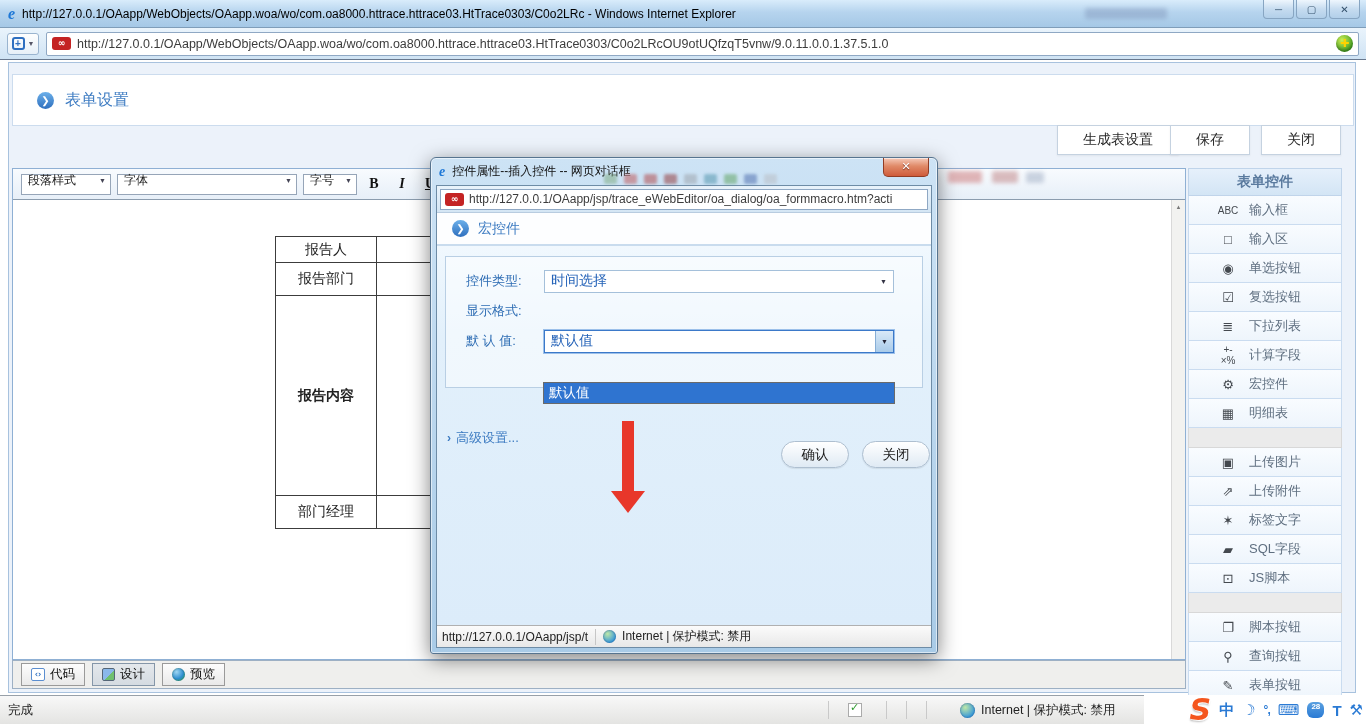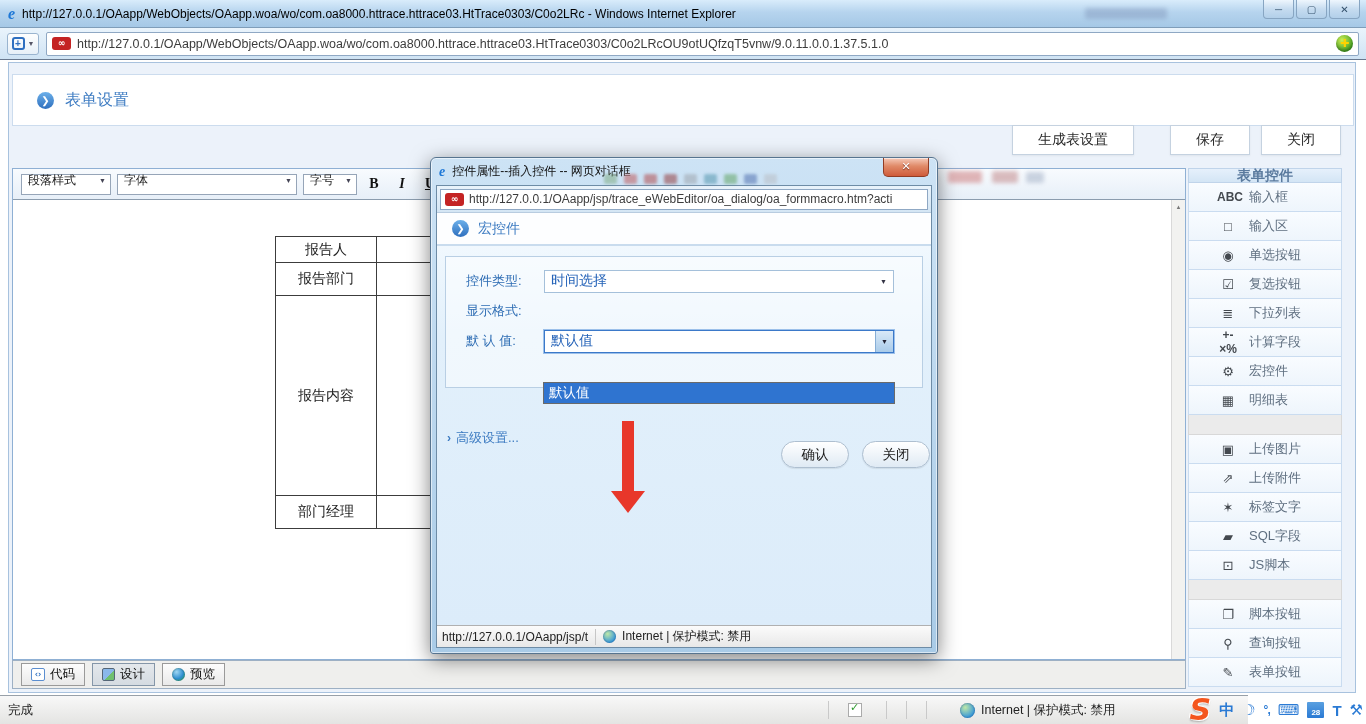--- a/index.html
+++ b/index.html
@@ -40,86 +40,86 @@
   .page-frame { position:absolute; left:8px; top:62px; width:1348px; height:631px;
     background:#ecf2fa; border:1px solid #a8c2de; }
   .header-band { position:absolute; left:12px; top:74px; width:1342px; height:52px; background:#fff;
     border:1px solid #ccdcee; display:flex; align-items:center; padding-left:24px; gap:11px; }
   .blue-circle { width:17px; height:17px; border-radius:50%; background:linear-gradient(#6cb0ea,#2e6fbe);
     color:#fff; font:bold 10px/17px "DejaVu Sans",sans-serif; text-align:center; }
   .header-title { color:#3e7cc2; font-size:16px; }
   .action-btn { position:absolute; top:125px; height:30px; background:#fff; border:1px solid #c5d2e0;
     color:#2a2a2a; font-size:14px; display:flex; align-items:center; justify-content:center;
     box-shadow:0 1px 2px rgba(0,0,0,.06); cursor:default;}
-  #btn-gen { left:1012px; width:122px; } #btn-save { left:1170px; width:80px; } #btn-closepage { left:1261px; width:80px; }
+  #btn-gen { left:1057px; width:122px; } #btn-save { left:1170px; width:80px; } #btn-closepage { left:1261px; width:80px; }
 
   
   .editor { position:absolute; left:12px; top:168px; width:1174px; height:492px; background:#fff;
     border:1px solid #8fb0d4; }
   .editor-toolbar { height:31px; background:linear-gradient(#f8fbfe,#e7eff8); border-bottom:1px solid #8b9cae;
     display:flex; align-items:center; padding:0 8px; gap:6px; }
   .ddl { height:21px; background:#fff; border:1px solid #96a5b8; font-size:12px; color:#222;
     display:flex; align-items:center; justify-content:space-between; padding:0 4px 8px 6px; }
   .ddl .caret { font-size:7px; color:#445; margin-left:4px; }
   .w-para{width:90px;} .w-font{width:180px;} .w-size{width:54px;}
   .fmt-btn { width:22px; height:21px; font-family:"Liberation Serif",serif; font-size:14px; font-weight:bold;
     color:#111; display:flex; align-items:center; justify-content:center; }
   .fmt-i{font-style:italic;} .fmt-u{text-decoration:underline;}
   .toolbar-sep { width:1px; height:18px; background:#aab6c2; margin:0 3px; }
   .align-icon { width:15px; height:11px;
     background:linear-gradient(to bottom,#3a4654 2px,transparent 2px,transparent 4px,#3a4654 4px,#3a4654 6px,transparent 6px,transparent 8px,#3a4654 8px,#3a4654 10px,transparent 10px); }
   .report-table { position:absolute; left:262px; top:67px; border-collapse:collapse; }
   .report-table td { border:1px solid #3c3c3c; font-size:14px; color:#222; text-align:center; vertical-align:middle; }
   .col-label{width:101px;} .col-val{width:320px;}
-  .row-1 td{height:26px;} .row-2 td{height:33px;} .row-3 td{height:200px;} .row-4 td{height:33px;}
+  .row-1 td{height:26px;} .row-2 td{height:33px;} .row-3 td{height:200px;font-weight:bold;} .row-4 td{height:33px;}
   .editor-scrollbar { position:absolute; right:0; top:31px; bottom:0; width:14px; background:#f2f2f0;
     border-left:1px solid #d9d9d9; }
   .sbar-up { height:14px; text-align:center; font-size:6px; color:#777; line-height:14px; }
 
   .tabs-strip { position:absolute; left:12px; top:660px; width:1174px; height:29px; background:#efefed;
     border:1px solid #9db0c4; display:flex; align-items:center; padding-left:8px; gap:7px; }
   .tab { height:23px; border:1px solid #9a9a9a; background:linear-gradient(#fdfdfd,#e9e9e9);
     display:flex; align-items:center; gap:5px; padding:0 9px; font-size:12.5px; color:#111; cursor:default;}
   .tab.active { background:linear-gradient(#e4e8ec,#d5dbe1); border-color:#8596a8; }
   .ic-code { width:14px; height:13px; border:1px solid #5b8ed0; background:#fff; color:#2e6fc0;
     font:bold 8px/11px "DejaVu Sans",sans-serif; text-align:center; border-radius:2px; }
   .ic-design { width:13px; height:13px; border:1px solid #567; border-radius:2px;
     background:linear-gradient(135deg,#8ab8ea 55%,#6fc06f 55%); }
   .ic-globe { width:13px; height:13px; border-radius:50%;
     background:radial-gradient(circle at 35% 30%,#9fd6f2,#2f8fd0 55%,#2faa55 100%);
     box-shadow:inset 0 0 2px rgba(0,60,0,.5); }
 
   
   .sidebar { position:absolute; left:1188px; top:168px; width:154px; height:527px; overflow:hidden; }
-  .sb-header { height:15px; background:linear-gradient(#e6f0fb,#d3e5f5); border:1px solid #c0d4ea;
+  .sb-header { height:28px; background:linear-gradient(#e6f0fb,#d3e5f5); border:1px solid #c0d4ea;
     display:flex; align-items:center; justify-content:center; color:#5a7a9e; font-size:14px; font-weight:bold; }
   .sb-item { height:29px; border:1px solid #cadcf0; border-top:none; background:linear-gradient(#f9fcff,#eef5fc);
     display:flex; align-items:center; padding-left:28px; gap:10px; color:#5f6f80; font-size:13px; cursor:default;}
   .sb-icon { width:22px; text-align:center; color:#44494f; font-size:13px; }
-  .sb-icon.tiny { font-size:12px; font-weight:bold; }
+  .sb-icon.tiny { font-size:10px; font-weight:normal; }
   .sb-sep { height:20px; background:#ebebeb; border:1px solid #d8d8d8; border-top:none; }
 
   
-  .statusbar { position:absolute; left:0; top:695px; width:1248px; height:29px;
+  .statusbar { position:absolute; left:0; top:695px; width:1144px; height:29px;
     background:linear-gradient(#f8f8f8,#e4e4e2); border-top:1px solid #98a0a8;
     display:flex; align-items:center; font-size:12.5px; color:#222; z-index:60; }
   .sb-done { padding-left:8px; width:828px; }
   .sb-div { width:1px; height:18px; background:#c9c9c9; margin:0 19px 0 0; }
   .sb-scripticon { width:14px; height:14px; background:#fff; border:1px solid #aaa; position:relative; margin-right:24px;}
   .sb-scripticon span { position:absolute; left:1px; top:-3px; color:#2e9b2e; font-size:11px; font-weight:bold; }
   .globe-sm { width:15px; height:15px; border-radius:50%;
     background:radial-gradient(circle at 35% 30%,#bfe8a8,#3a9ad9 70%);
     box-shadow:inset 0 0 2px rgba(0,40,90,.6); margin-right:6px; }
   .tray { position:absolute; right:3px; bottom:1px; display:flex; align-items:center; gap:8px; z-index:70; }
   .sogou-s { font:bold italic 30px/26px "DejaVu Sans",sans-serif; color:#f4561e;
     text-shadow:1px 1px 0 #fff,-1px -1px 0 #fff,0 2px 2px rgba(0,0,0,.25); }
   .tray-ic { color:#2a7ad4; font-size:15px; font-weight:bold; }
   .tray-marks { color:#2a7ad4; font-size:12px; font-weight:bold; letter-spacing:-1px; }
   .tray-28 { width:17px; height:16px; background:linear-gradient(#5aa0e0,#2a7ad4); color:#fff;
-    font:bold 8px/10px "Liberation Sans",sans-serif; text-align:center; border-radius:1px; padding-top:6px; }
+    font:bold 8px/10px "Liberation Sans",sans-serif; text-align:center; border-radius:6px; }
 
   
   .dialog { position:absolute; left:430px; top:157px; width:508px; height:497px;
     background:linear-gradient(#cde3f5,#a9cbe7); border:1px solid #57748f; border-radius:6px 6px 3px 3px;
     box-shadow:0 5px 20px rgba(0,0,0,.5), inset 0 0 0 1px rgba(255,255,255,.55);
     padding:0 5px 5px; z-index:50; display:flex; flex-direction:column; }
   .dlg-titlebar { height:27px; display:flex; align-items:center; gap:7px; padding:0 3px; position:relative; }
   .dlg-title { font-size:12px; color:#101010; }
   .dlg-close { position:absolute; right:3px; top:0; width:46px; height:19px;
     background:linear-gradient(#f6cab9,#e08a68 45%,#cf5b3a); border:1px solid #913c24; border-top:none;

